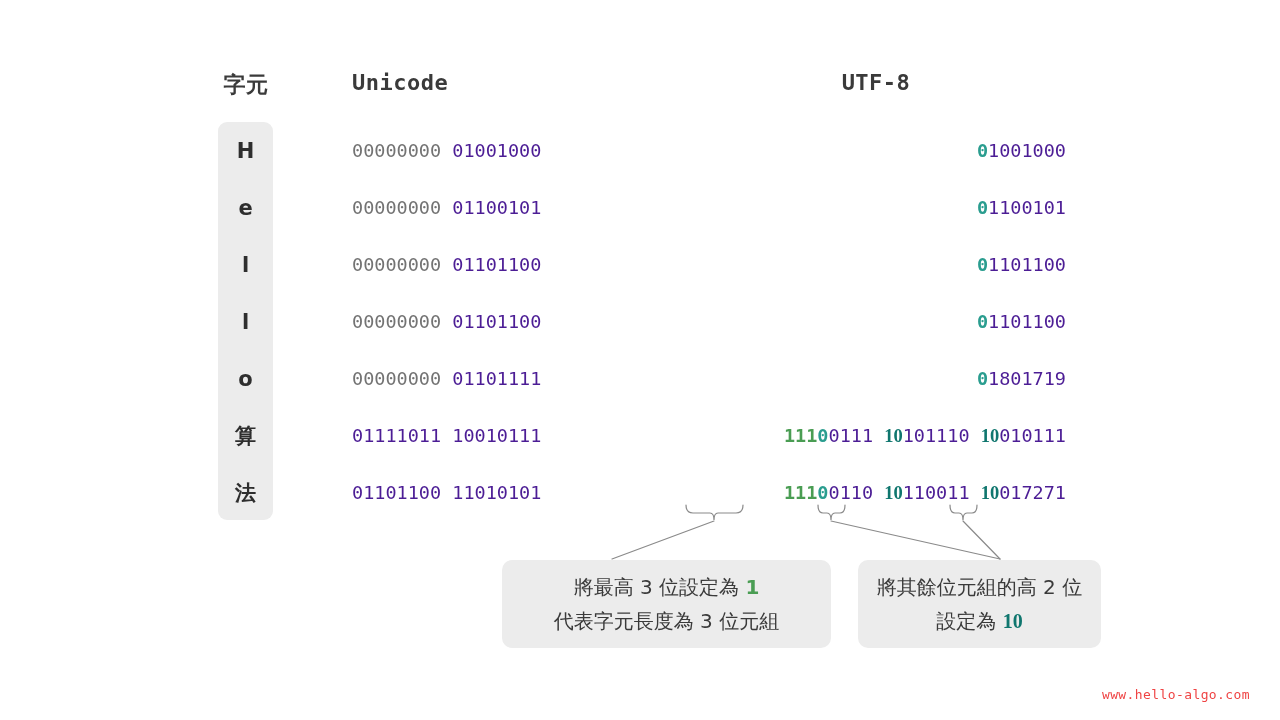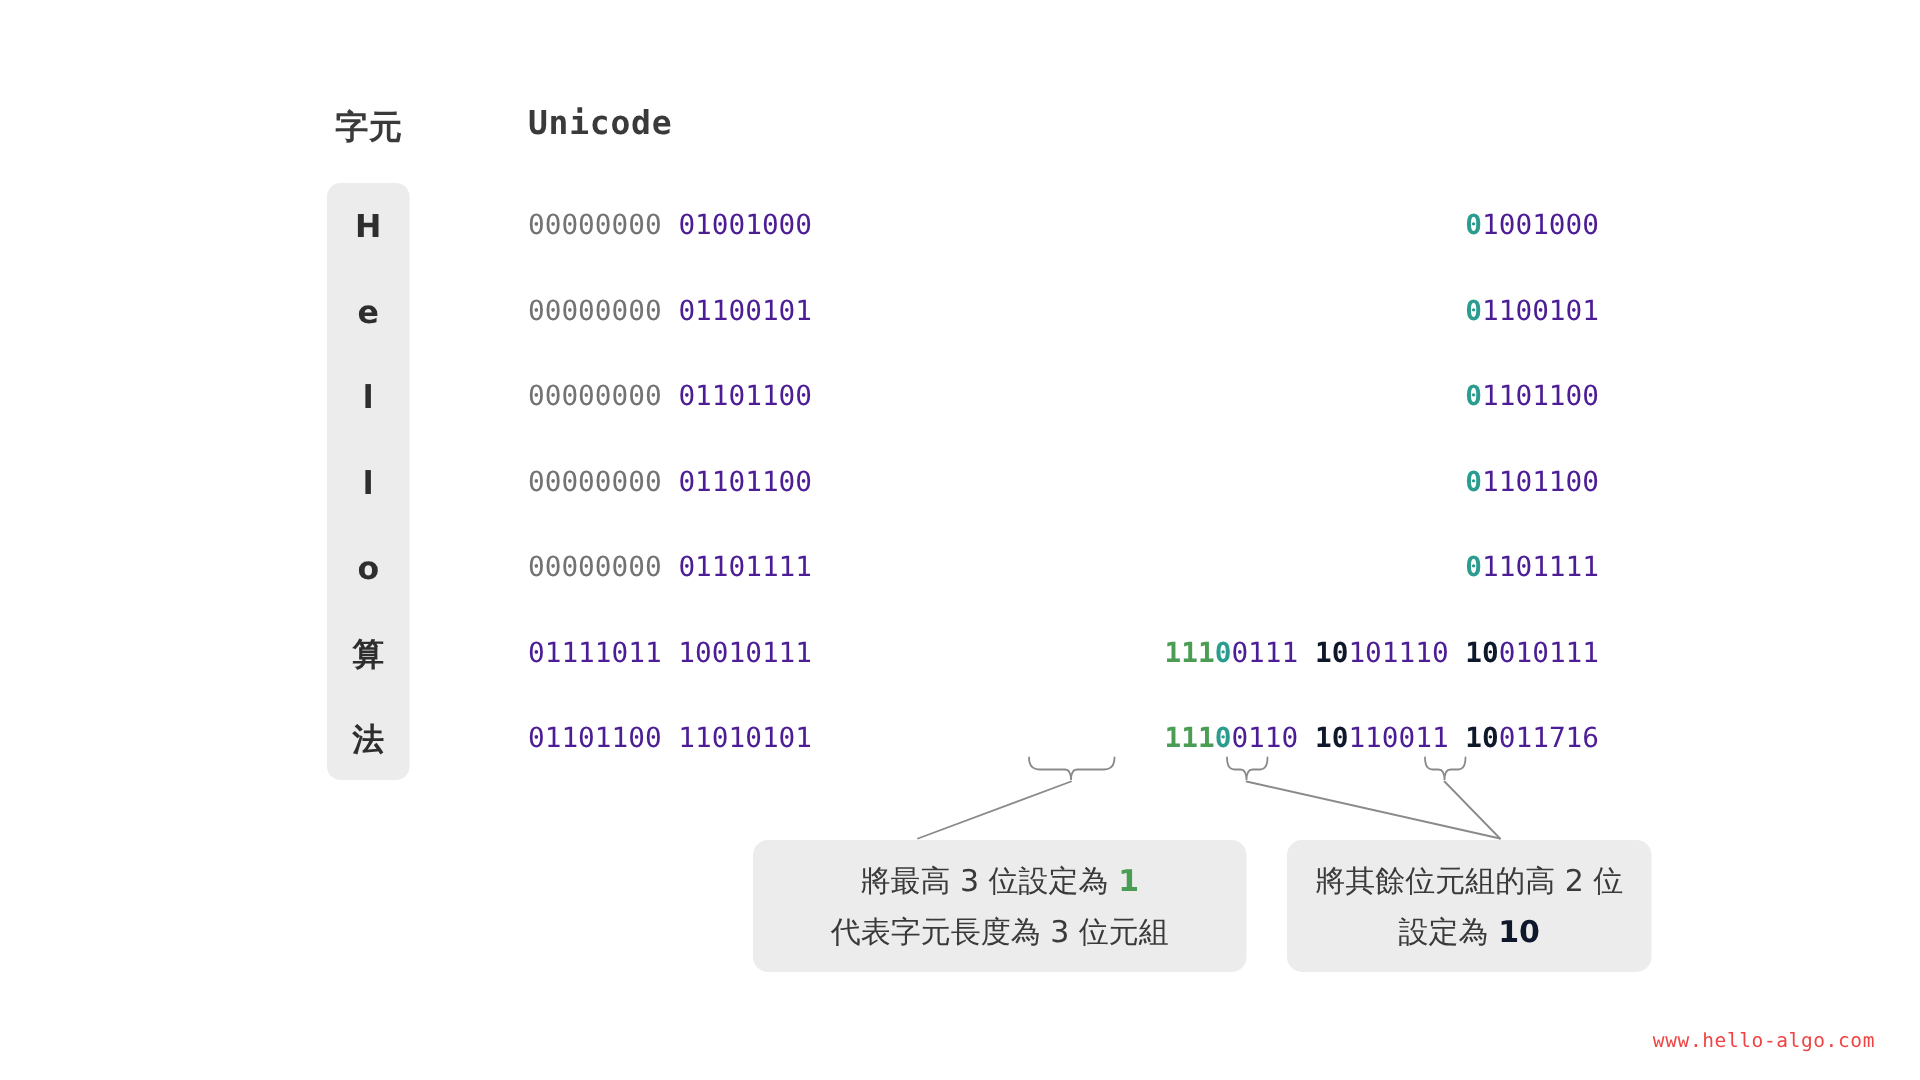--- a/index.html
+++ b/index.html
@@ -80,21 +80,21 @@
   }
   .utf8-cell {
     left: 606px;
     width: 460px;
     text-align: right;
   }
   .dim   { color: #737373; }
   .dark  { color: #4c1d95; }
   .green { color: #4a9d53; font-weight: bold; }
   .teal  { color: #2a9d8f; font-weight: bold; }
-  .blue  { color: #0f172a; font-weight: bold; }
+  .blue  { color: #0f766e; font-weight: bold; font-family: Liberation Serif, serif; }
 
   
   .callout {
     position: absolute;
     background: #ececec;
     border-radius: 10px;
     display: flex;
     flex-direction: column;
     align-items: center;
     justify-content: center;
@@ -132,45 +132,46 @@
     white-space: nowrap;
   }
 </style>
 </head>
 <body>
 
 <div id="stage">
 
   <div class="col-header hdr-char">字元</div>
   <div class="col-header hdr-unicode">Unicode</div>
+  <div class="col-header hdr-utf8">UTF-8</div>
 
   <div class="char-chip"></div>
 
   <div id="rows-host">
       <div class="char-cell" style="top: 140px;">H</div>
       <div class="bin unicode-cell" style="top: 140px;"><span class="dim">00000000</span> <span class="dark">01001000</span></div>
       <div class="bin utf8-cell" style="top: 140px;"><span class="teal">0</span><span class="dark">1001000</span></div>
       <div class="char-cell" style="top: 197px;">e</div>
       <div class="bin unicode-cell" style="top: 197px;"><span class="dim">00000000</span> <span class="dark">01100101</span></div>
       <div class="bin utf8-cell" style="top: 197px;"><span class="teal">0</span><span class="dark">1100101</span></div>
       <div class="char-cell" style="top: 254px;">l</div>
       <div class="bin unicode-cell" style="top: 254px;"><span class="dim">00000000</span> <span class="dark">01101100</span></div>
       <div class="bin utf8-cell" style="top: 254px;"><span class="teal">0</span><span class="dark">1101100</span></div>
       <div class="char-cell" style="top: 311px;">l</div>
       <div class="bin unicode-cell" style="top: 311px;"><span class="dim">00000000</span> <span class="dark">01101100</span></div>
       <div class="bin utf8-cell" style="top: 311px;"><span class="teal">0</span><span class="dark">1101100</span></div>
       <div class="char-cell" style="top: 368px;">o</div>
       <div class="bin unicode-cell" style="top: 368px;"><span class="dim">00000000</span> <span class="dark">01101111</span></div>
-      <div class="bin utf8-cell" style="top: 368px;"><span class="teal">0</span><span class="dark">1101111</span></div>
+      <div class="bin utf8-cell" style="top: 368px;"><span class="teal">0</span><span class="dark">1801719</span></div>
       <div class="char-cell" style="top: 425px;">算</div>
       <div class="bin unicode-cell" style="top: 425px;"><span class="dark">01111011 10010111</span></div>
       <div class="bin utf8-cell" style="top: 425px;"><span class="green">111</span><span class="teal">0</span><span class="dark">0111 </span><span class="blue">10</span><span class="dark">101110 </span><span class="blue">10</span><span class="dark">010111</span></div>
       <div class="char-cell" style="top: 482px;">法</div>
       <div class="bin unicode-cell" style="top: 482px;"><span class="dark">01101100 11010101</span></div>
-      <div class="bin utf8-cell" style="top: 482px;"><span class="green">111</span><span class="teal">0</span><span class="dark">0110 </span><span class="blue">10</span><span class="dark">110011 </span><span class="blue">10</span><span class="dark">011716</span></div>
+      <div class="bin utf8-cell" style="top: 482px;"><span class="green">111</span><span class="teal">0</span><span class="dark">0110 </span><span class="blue">10</span><span class="dark">110011 </span><span class="blue">10</span><span class="dark">017271</span></div>
     </div>
 
   <svg id="connectors" viewBox="0 0 1280 720">
     <g fill="none" stroke="#8a8a8a" stroke-width="1.2" stroke-linecap="round">
 
       <path d="M686,505 q0,8 7,8 L710,513 q4,0 4,7 q0,-7 4,-7 L736,513 q7,0 7,-8"></path>
 
       <path d="M818,505 q0,8 5,8 L827,513 q4,0 4,7 q0,-7 4,-7 L840,513 q5,0 5,-8"></path>
 
       <path d="M950,505 q0,8 5,8 L959,513 q4,0 4,7 q0,-7 4,-7 L972,513 q5,0 5,-8"></path>

